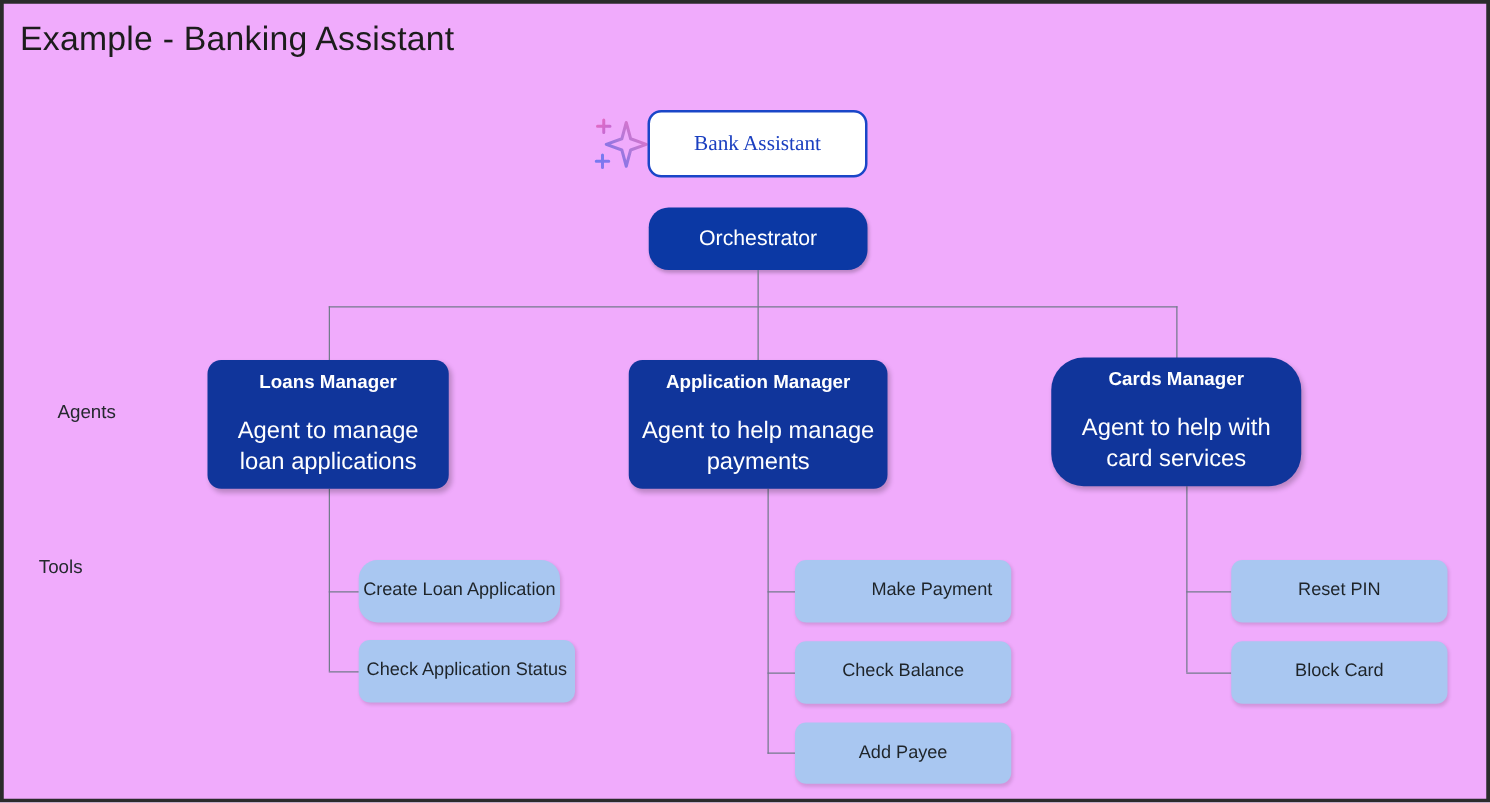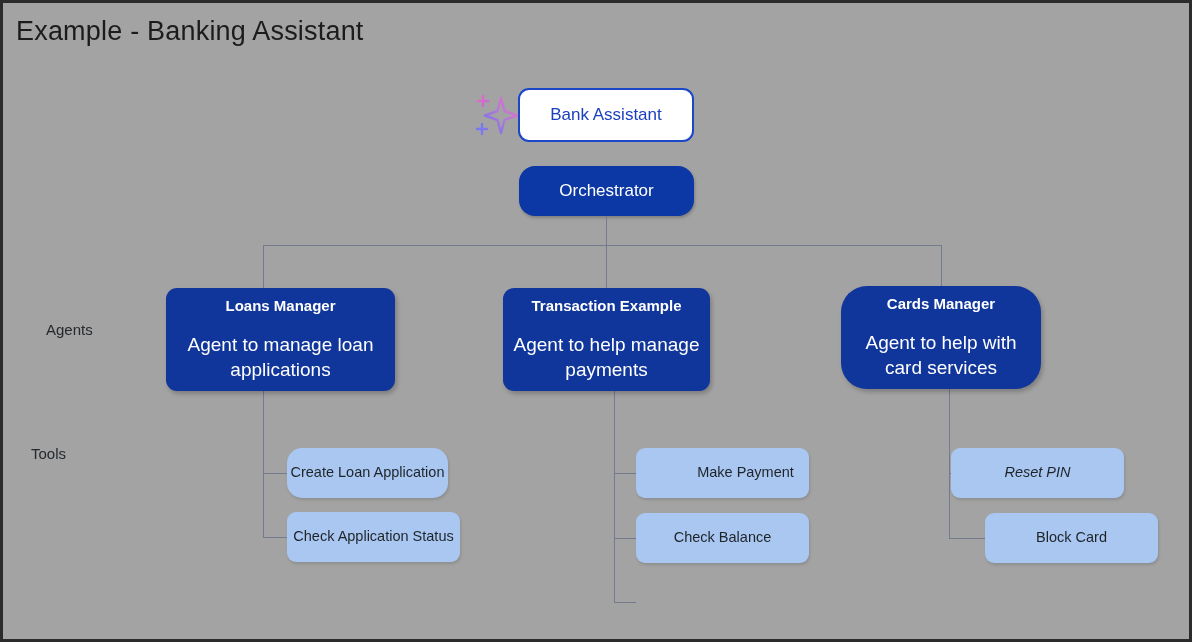--- a/index.html
+++ b/index.html
@@ -7,21 +7,21 @@
     padding: 0;
     background: #ffffff;
   }
   body {
     font-family: "Liberation Sans", sans-serif;
   }
   #page {
     position: relative;
     width: 1192px;
     height: 642px;
-    background: #a3a3a3;
+    background: #f0abfc;
     border: 3px solid #2b2b2b;
     box-sizing: border-box;
     overflow: hidden;
   }
   #page-title {
     position: absolute;
     left: 13px;
     top: 13px;
     font-size: 27px;
     color: #1c1c1c;
@@ -54,20 +54,21 @@
   #bank-assistant {
     left: 515px;
     top: 85px;
     width: 176px;
     height: 54px;
     border: 2px solid #1a46c8;
     border-radius: 11px;
     background: #ffffff;
     color: #1a3fc0;
     font-size: 17px;
+    font-family: Liberation Serif, serif;
   }
 
   
   #orchestrator {
     left: 516px;
     top: 163px;
     width: 175px;
     height: 50px;
     border-radius: 16px;
     background: #0b38a4;
@@ -87,39 +88,39 @@
   .agent .agent-title {
     font-size: 15px;
     font-weight: bold;
     line-height: 1.2;
   }
   .agent .agent-desc {
     font-size: 19px;
     line-height: 1.33;
     margin-top: 17px;
   }
-  #agent-0 { left: 163px; top: 285px; width: 229px; height: 103px; }
+  #agent-0 { left: 163px; top: 285px; width: 193px; height: 103px; }
   #agent-1 { left: 500px; top: 285px; width: 207px; height: 103px; }
   #agent-2 { left: 838px; top: 283px; width: 200px; height: 103px; border-radius: 26px; }
 
   
   .tool {
     border-radius: 9px;
     background: #a9c7f1;
     color: #1e2429;
     font-size: 14.5px;
     line-height: 1.32;
     box-shadow: 1px 2px 3px rgba(0,0,0,0.13);
   }
   #tool-0-0 { left: 284px; top: 445px; width: 161px; height: 50px; border-radius: 15px; }
   #tool-0-1 { left: 284px; top: 509px; width: 173px; height: 50px; }
   #tool-1-0 { left: 633px; top: 445px; width: 173px; height: 50px; padding-left: 46px; }
   #tool-1-1 { left: 633px; top: 510px; width: 173px; height: 50px; }
   #tool-1-2 { left: 633px; top: 575px; width: 173px; height: 49px; }
-  #tool-2-0 { left: 948px; top: 445px; width: 173px; height: 50px; font-style: italic; }
+  #tool-2-0 { left: 982px; top: 445px; width: 173px; height: 50px; }
   #tool-2-1 { left: 982px; top: 510px; width: 173px; height: 50px; }
 
   
   .conn {
     position: absolute;
     background: #737b8c;
   }
   .v { width: 1px; }
   .h { height: 1px; }
 
@@ -210,41 +211,44 @@
   <div class="conn h" id="c-stub-1-1"></div>
   <div class="conn h" id="c-stub-1-2"></div>
   <div class="conn h" id="c-stub-2-0"></div>
   <div class="conn h" id="c-stub-2-1"></div>
 
   <div class="node agent" id="agent-0">
     <div class="agent-title">Loans Manager</div>
     <div class="agent-desc">Agent to manage loan applications</div>
   </div>
   <div class="node agent" id="agent-1">
-    <div class="agent-title">Transaction Example</div>
+    <div class="agent-title">Application Manager</div>
     <div class="agent-desc">Agent to help manage payments</div>
   </div>
   <div class="node agent" id="agent-2">
     <div class="agent-title">Cards Manager</div>
     <div class="agent-desc">Agent to help with card services</div>
   </div>
 
   <div class="node tool" id="tool-0-0">
     <span>Create Loan Application</span>
   </div>
   <div class="node tool" id="tool-0-1">
     <span>Check Application Status</span>
   </div>
 
   <div class="node tool" id="tool-1-0">
     <span>Make Payment</span>
   </div>
   <div class="node tool" id="tool-1-1">
     <span>Check Balance</span>
   </div>
+  <div class="node tool" id="tool-1-2">
+    <span>Add Payee</span>
+  </div>
 
   <div class="node tool" id="tool-2-0">
     <span>Reset PIN</span>
   </div>
   <div class="node tool" id="tool-2-1">
     <span>Block Card</span>
   </div>
 
 </div>
 

